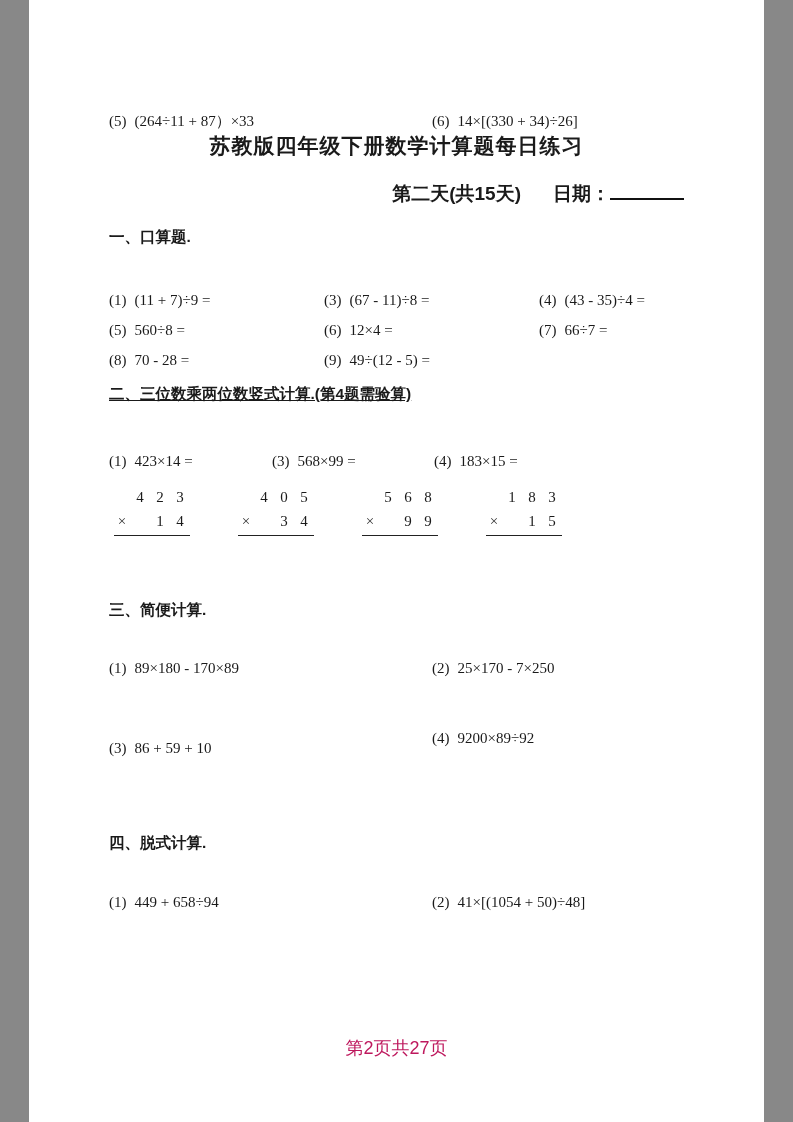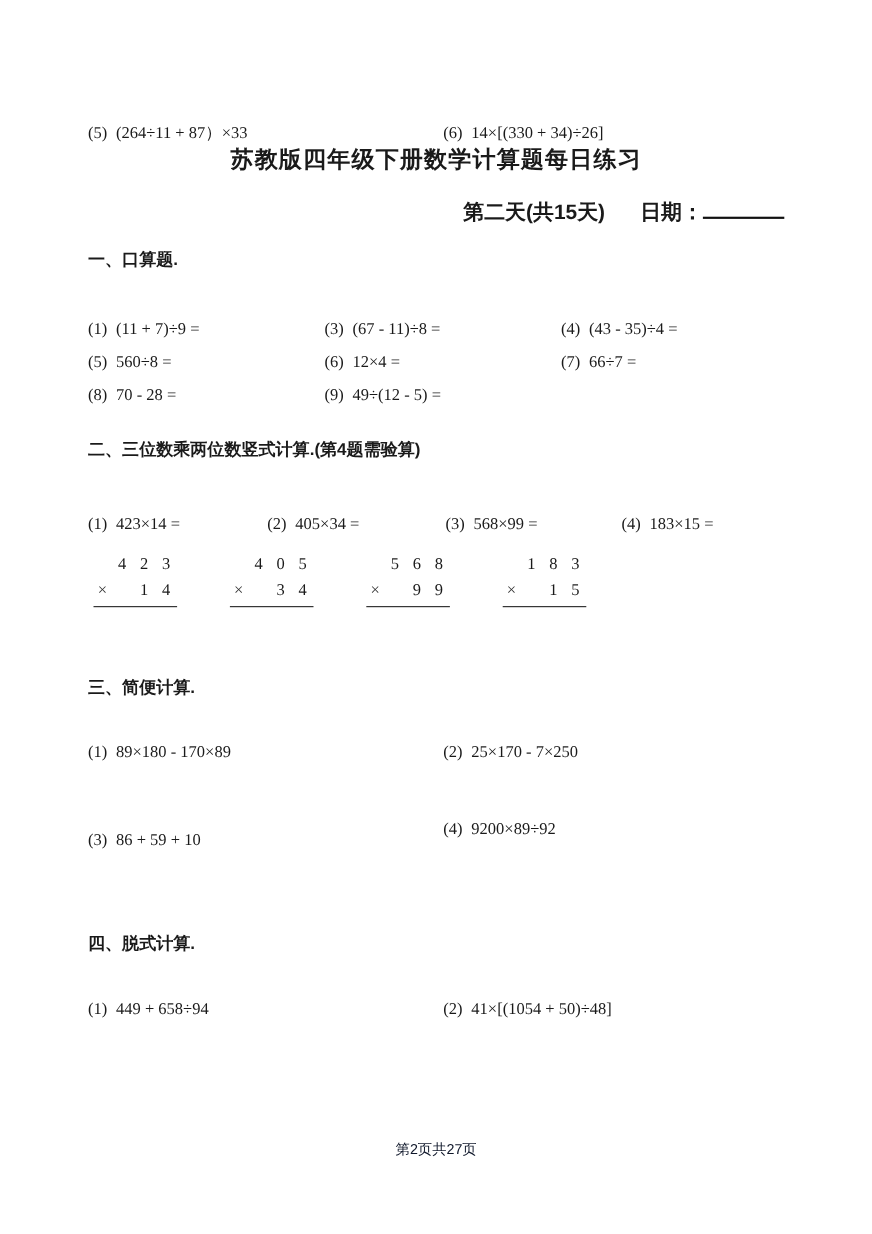--- a/index.html
+++ b/index.html
@@ -1,19 +1,19 @@
 <!DOCTYPE html>
 <html><head>
 <meta charset="utf-8">
 <style>
   * { margin:0; padding:0; box-sizing:border-box; }
   html,body { background:#888; }
   .page {
     position:relative;
-    width:793px; height:1122px;
+    width:735px; height:1122px;
     margin:0 auto;
     background:#ffffff;
     color:#1a1a1a;
     font-family:"Liberation Serif","DejaVu Serif",serif;
     padding:110px 80px 0 80px;
     overflow:hidden;
   }
   .expr, .pnum { font-size:15px; }
   .prob { white-space:nowrap; }
   .pnum { margin-right:8px; }
@@ -48,21 +48,21 @@
     vertical-align:baseline;
   }
 
   .sec-heading {
     font-family:"Liberation Sans","DejaVu Sans",sans-serif;
     font-weight:700;
     font-size:15.5px;
     line-height:21px;
   }
   .sec1-head { margin-top:18px; }
-  .sec2-head { margin-top:24px; }
+  .sec2-head { margin-top:8px;text-decoration:underline; }
   .sec3-head { margin-top:63px; }
   .sec4-head { margin-top:73px; }
 
   .s1-rows { margin-top:38px; }
   .s2-labels { margin-top:46px; line-height:22px; }
 
   .vm-row { margin-top:13px; display:flex; margin-left:5px; gap:48px; }
   .vmult {
     width:76px;
     display:grid;
@@ -82,23 +82,23 @@
 
   .s3-row1 { margin-top:37px; line-height:22px; }
   .s3-row2 { margin-top:48px; line-height:22px; }
   .s3-row2 .left-low { padding-top:10px; }
   .s4-row { margin-top:38px; line-height:22px; }
 
   .footer {
     position:absolute;
     left:0; right:0; top:1036px;
     text-align:center;
-    font-size:13px;
+    font-size:18px;
     font-family:"Liberation Sans","DejaVu Sans",sans-serif;
-    color:#0f172a;
+    color:#be185d;
   }
 </style>
 </head>
 <body>
 
 <div class="page">
 
   <div class="row2 top-row">
     <div class="prob">
       <span class="pnum">(5)</span><span class="expr">(264÷11 + 87）×33</span>
@@ -121,21 +121,20 @@
     <div class="prob"><span class="pnum">(5)</span><span class="expr">560÷8 =</span></div>
     <div class="prob"><span class="pnum">(6)</span><span class="expr">12×4 =</span></div>
     <div class="prob"><span class="pnum">(7)</span><span class="expr">66÷7 =</span></div>
     <div class="prob"><span class="pnum">(8)</span><span class="expr">70 - 28 =</span></div>
     <div class="prob"><span class="pnum">(9)</span><span class="expr">49÷(12 - 5) =</span></div>
   </div>
 
   <div class="sec-heading sec2-head">二、三位数乘两位数竖式计算.(第4题需验算)</div>
   <div class="row4 s2-labels">
     <div class="prob"><span class="pnum">(1)</span><span class="expr">423×14 =</span></div>
-    <div class="prob"><span class="pnum">(2)</span><span class="expr">405×34 =</span></div>
     <div class="prob"><span class="pnum">(3)</span><span class="expr">568×99 =</span></div>
     <div class="prob"><span class="pnum">(4)</span><span class="expr">183×15 =</span></div>
   </div>
   <div class="vm-row">
     <div class="vmult">
       <span class="vm-d1">4</span>
       <span class="vm-d2">2</span>
       <span class="vm-d3">3</span>
       <span class="vm-sign">×</span>
       <span class="vm-b1">1</span>

